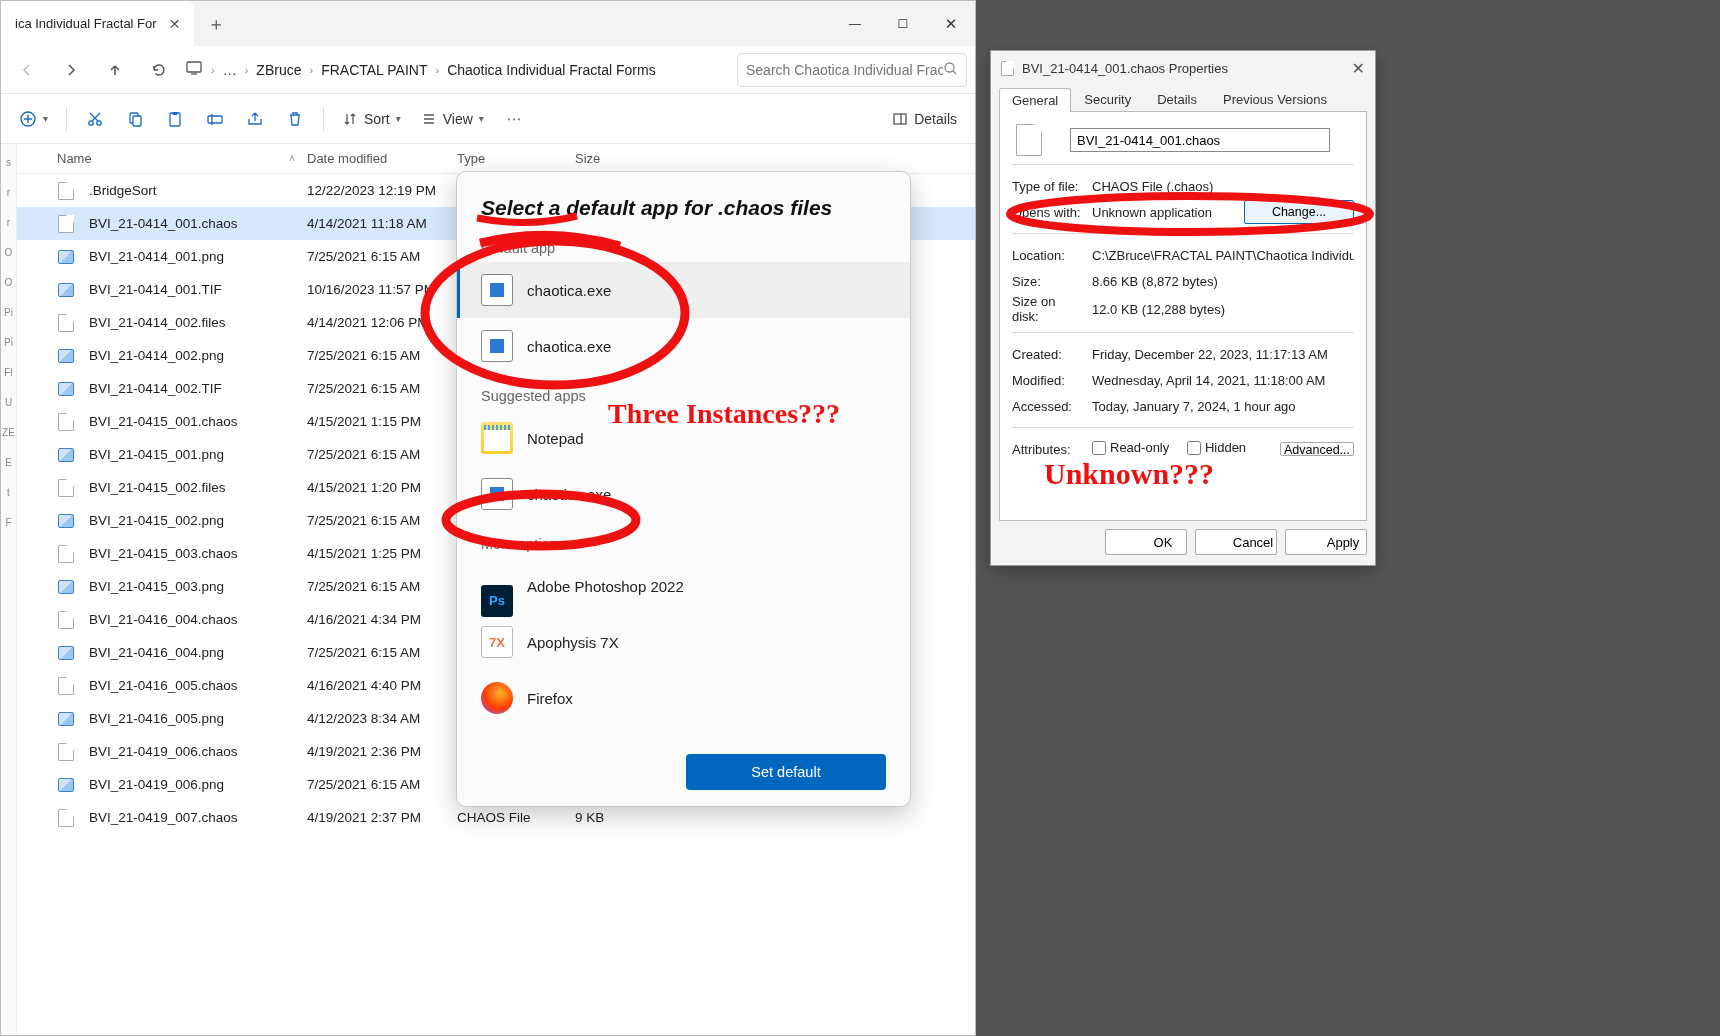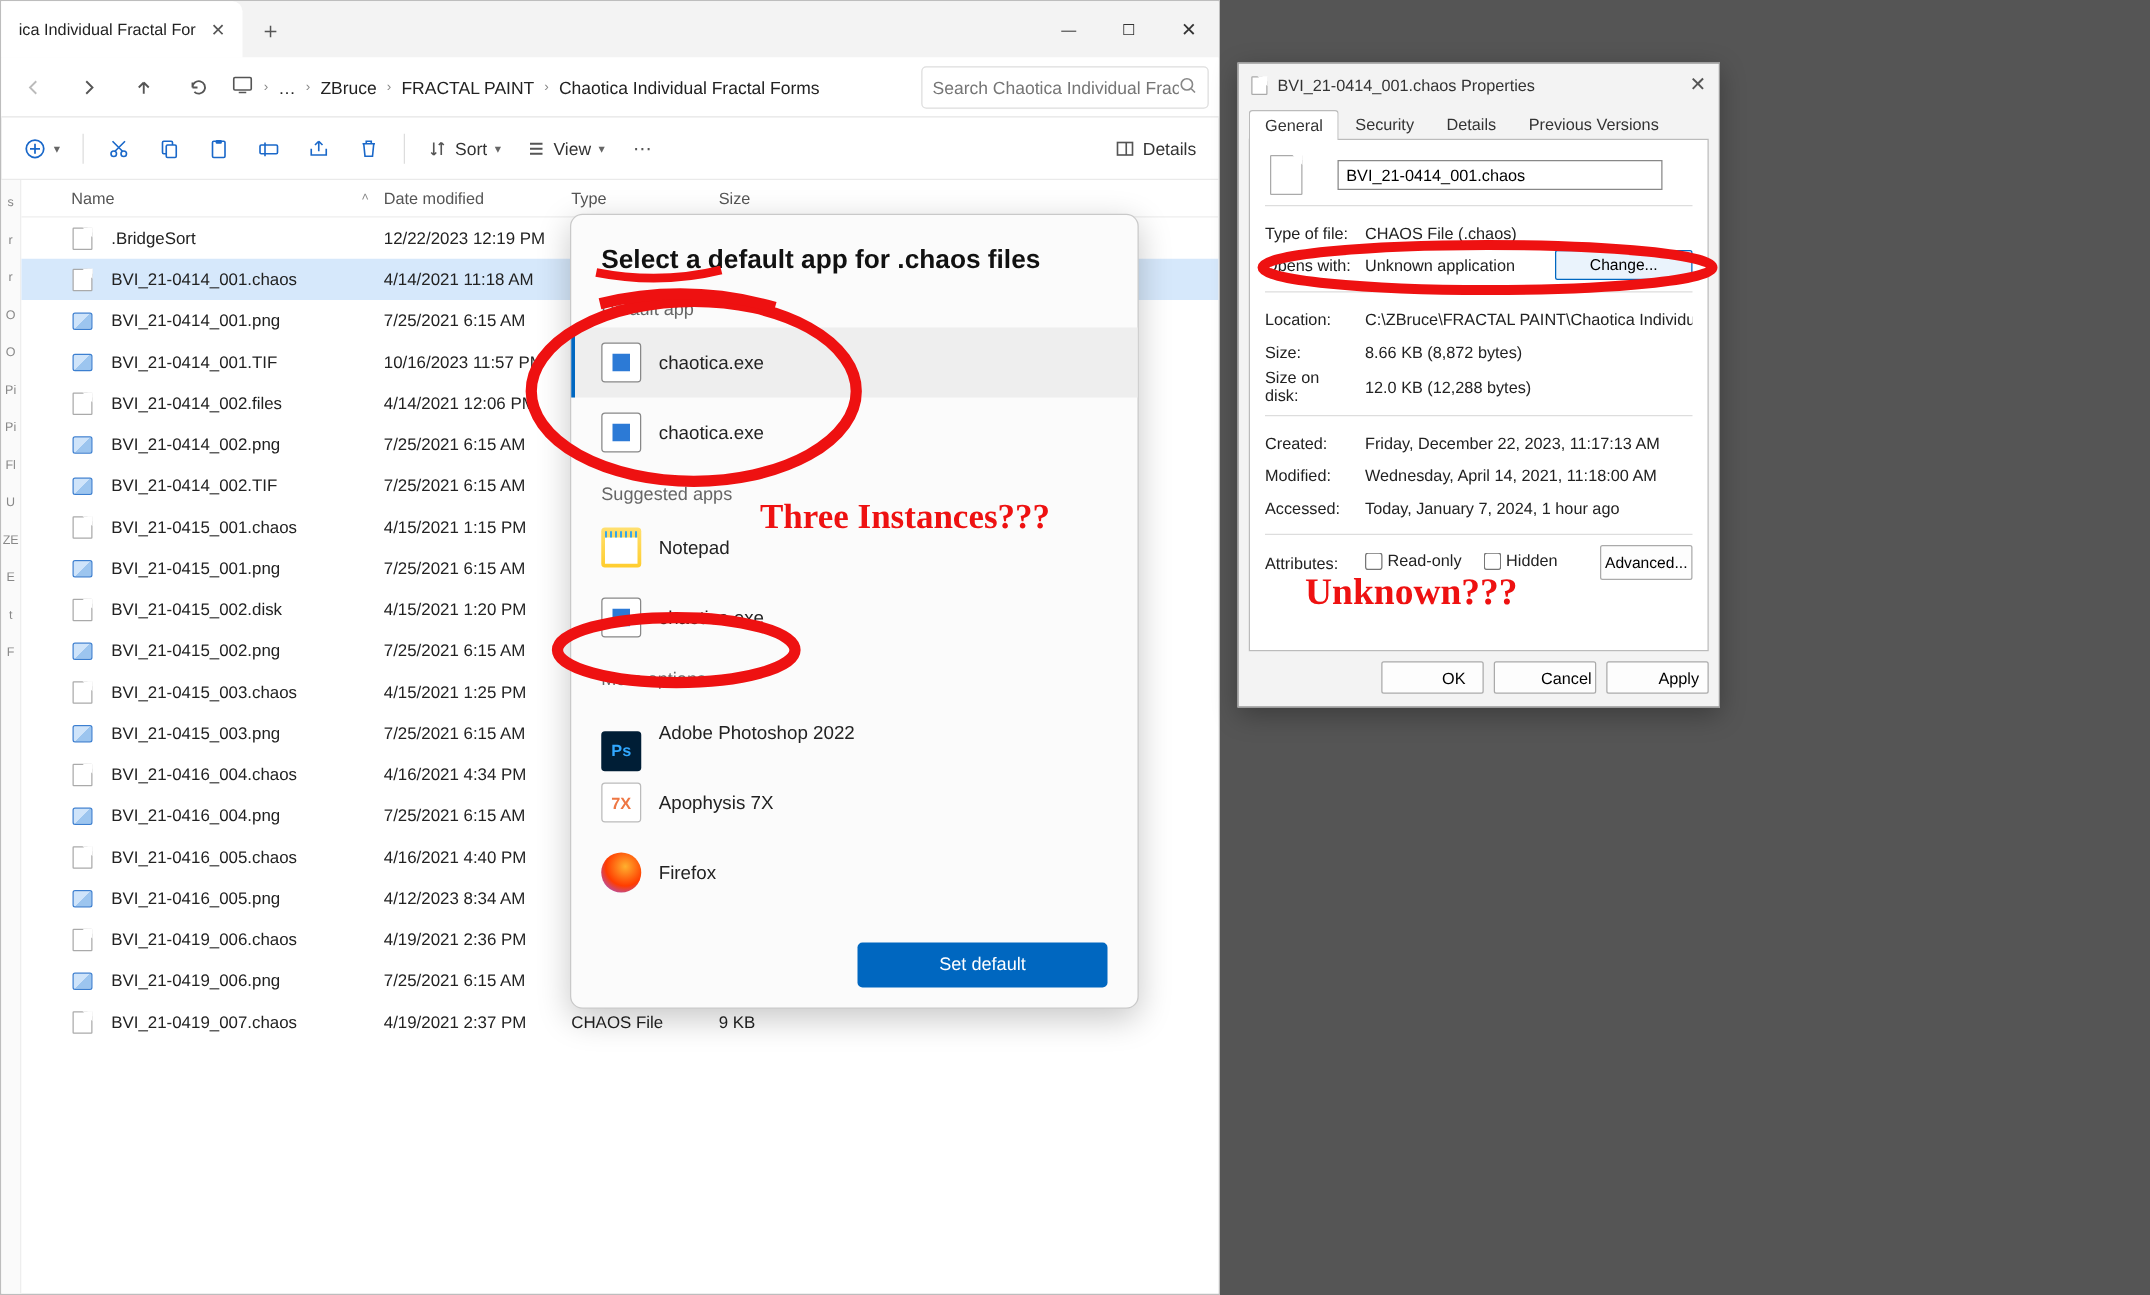--- a/index.html
+++ b/index.html
@@ -44,21 +44,21 @@
 .col-size { width:80px; }
 .fl-row { display:flex; align-items:center; height:33px; font-size:13.5px; color:#222; padding-left:40px; }
 .fl-row.selected { background:#d6e8fb; }
 .fl-row .icon { width:18px; height:18px; margin-right:10px; display:inline-flex; align-items:center; justify-content:center; font-size:13px; }
 .icn-file { width:16px; height:18px; border:1px solid #aaa; border-radius:1px; background:#fff; position:relative; }
 .icn-file::after { content:""; position:absolute; right:-1px; top:-1px; border:4px solid transparent; border-top-color:#fff; border-right-color:#fff; }
 .icn-png, .icn-tif { width:16px; height:14px; border:1.5px solid #3c7fd0; border-radius:2px; background:linear-gradient(135deg,#cfe4fa 50%,#9cc5ef 50%); }
 
 
 .openwith { position:absolute; left:456px; top:171px; width:455px; height:636px; background:#fbfbfb; border:1px solid #c9c9c9; border-radius:10px; box-shadow:0 8px 26px rgba(0,0,0,.22); display:flex; flex-direction:column; padding:24px 0 16px; }
-.openwith h1 { font-size:21px; font-weight:600; color:#111; padding:0 24px 6px; }
+.openwith h1 { font-size:21px; font-weight:600; color:#111; padding:0 24px 6px;font-style:italic; }
 .ow-section { font-size:14.5px; color:#666; padding:14px 24px 6px; }
 .ow-item { display:flex; align-items:center; gap:14px; height:56px; padding:0 24px; font-size:15px; color:#222; }
 .ow-item.hover { background:#eee; border-left:3px solid #0067c0; padding-left:21px; }
 .ow-icon { width:32px; height:32px; display:flex; align-items:center; justify-content:center; border-radius:3px; font-size:13px; font-weight:bold; color:#fff; }
 .ow-chaotica { border:1.5px solid #888; background:#fff; }
 .ow-chaotica::after { content:""; width:14px; height:14px; background:#2c7ad6; }
 .ow-notepad { background:linear-gradient(#ffe070,#ffcd2e); position:relative; }
 .ow-notepad::before { content:""; position:absolute; inset:8px 3px 3px 3px; background:#fff; }
 .ow-notepad::after { content:""; position:absolute; left:3px; right:3px; top:3px; height:5px; background:repeating-linear-gradient(90deg,#3aa5e8 0 2px, transparent 2px 4px); }
 .ow-ps { background:#001e36; color:#31a8ff;margin-top:29px; }
@@ -76,21 +76,21 @@
 .props-tabs { display:flex; gap:0; padding:0 8px; font-size:13px; color:#333; align-items:flex-end; height:26px; }
 .ptab { padding:4px 12px; border:1px solid transparent; border-bottom:none; }
 .ptab.active { background:#fff; border-color:#bbb; border-radius:3px 3px 0 0; position:relative; top:1px; }
 .props-body { flex:1; background:#fff; margin:0 8px 8px; border:1px solid #bbb; padding:12px; font-size:13px; color:#222; overflow:auto; }
 .prow { display:flex; align-items:center; min-height:26px; gap:10px; }
 .prow .k { width:70px; color:#222; }
 .prow .v { flex:1; }
 .pname { height:24px; border:1px solid #888; padding:2px 6px; width:260px; font-size:13px; }
 .phr { border:none; border-top:1px solid #ddd; margin:8px 0; }
 .pchange { height:24px; width:110px; border:1px solid #0067c0; background:#eaf3fc; font-size:12.5px; border-radius:2px; }
-.padv { height:28px; width:74px; border:1px solid #aaa; background:#fdfdfd; font-size:12.5px; border-radius:2px; }
+.padv { height:14px; width:74px; border:1px solid #aaa; background:#fdfdfd; font-size:12.5px; border-radius:2px; }
 .props-foot { display:flex; gap:8px; justify-content:flex-end; padding:0 8px 10px; }
 .pbtn { width:82px; height:26px; border:1px solid #aaa; background:#fdfdfd; font-size:13px; border-radius:2px;padding-left:34px; }
 .chk { display:inline-flex; align-items:center; gap:4px; margin-right:14px; }
 .chk input { width:14px; height:14px; }
 
 
 .ann { position:absolute; font-family:Georgia,"Times New Roman",serif; font-weight:bold; color:#e11; pointer-events:none; }
 .ann-txt1 { left:608px; top:398px; font-size:28px; }
 .ann-txt2 { left:1044px; top:457px; font-size:30px; }
 svg.scribble { position:absolute; pointer-events:none; }
@@ -351,21 +351,21 @@
             </div>
             <div class="col-date">7/25/2021 6:15 AM</div>
             <div class="col-type"></div>
             <div class="col-size"></div>
           </div>
           <div class="fl-row">
             <div class="col-name">
               <span class="icon">
                 <span class="icn-file"></span>
               </span>
-              <span>BVI_21-0415_002.disk</span>
+              <span>BVI_21-0415_002.files</span>
             </div>
             <div class="col-date">4/15/2021 1:20 PM</div>
             <div class="col-type"></div>
             <div class="col-size"></div>
           </div>
           <div class="fl-row">
             <div class="col-name">
               <span class="icon">
                 <span class="icn-png"></span>
               </span>

